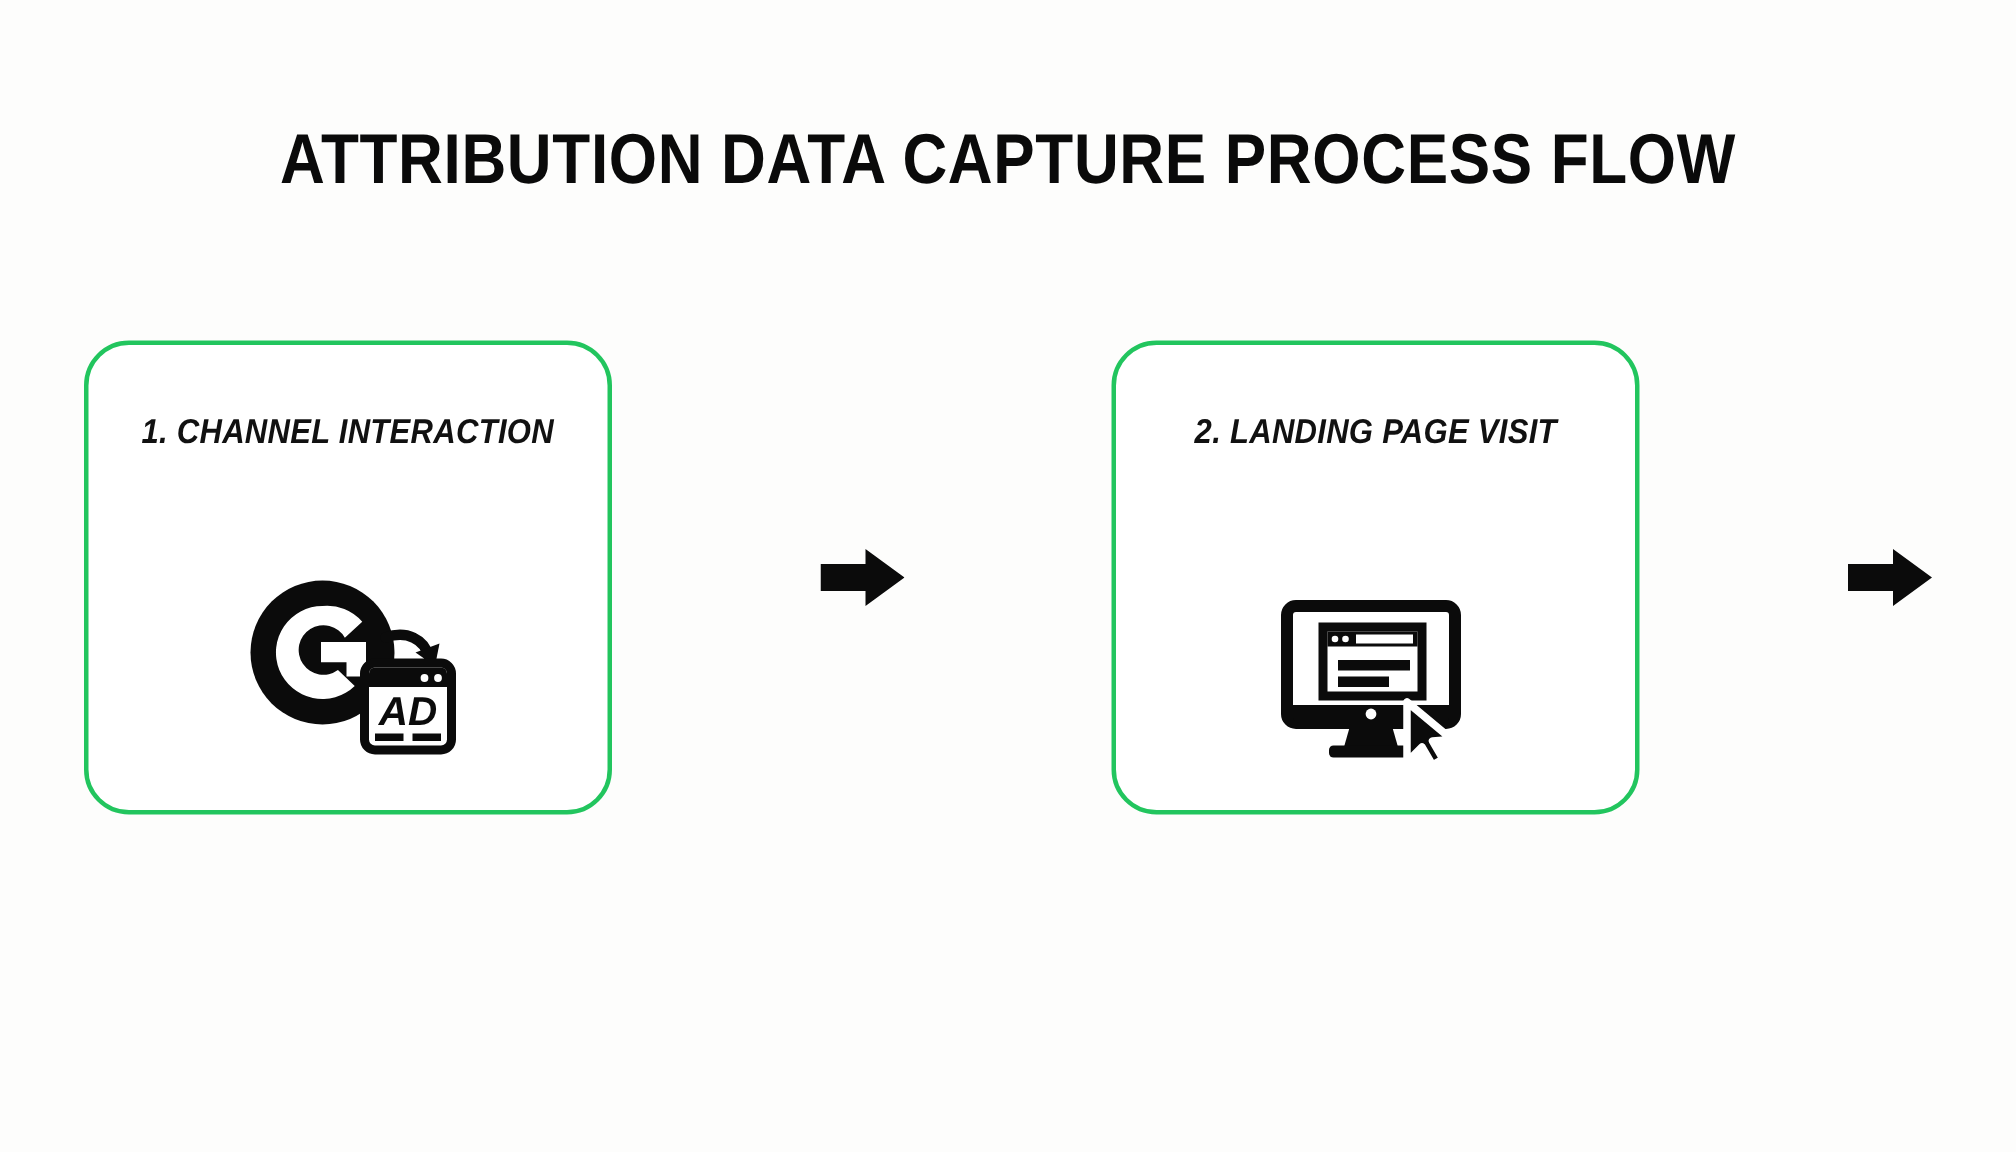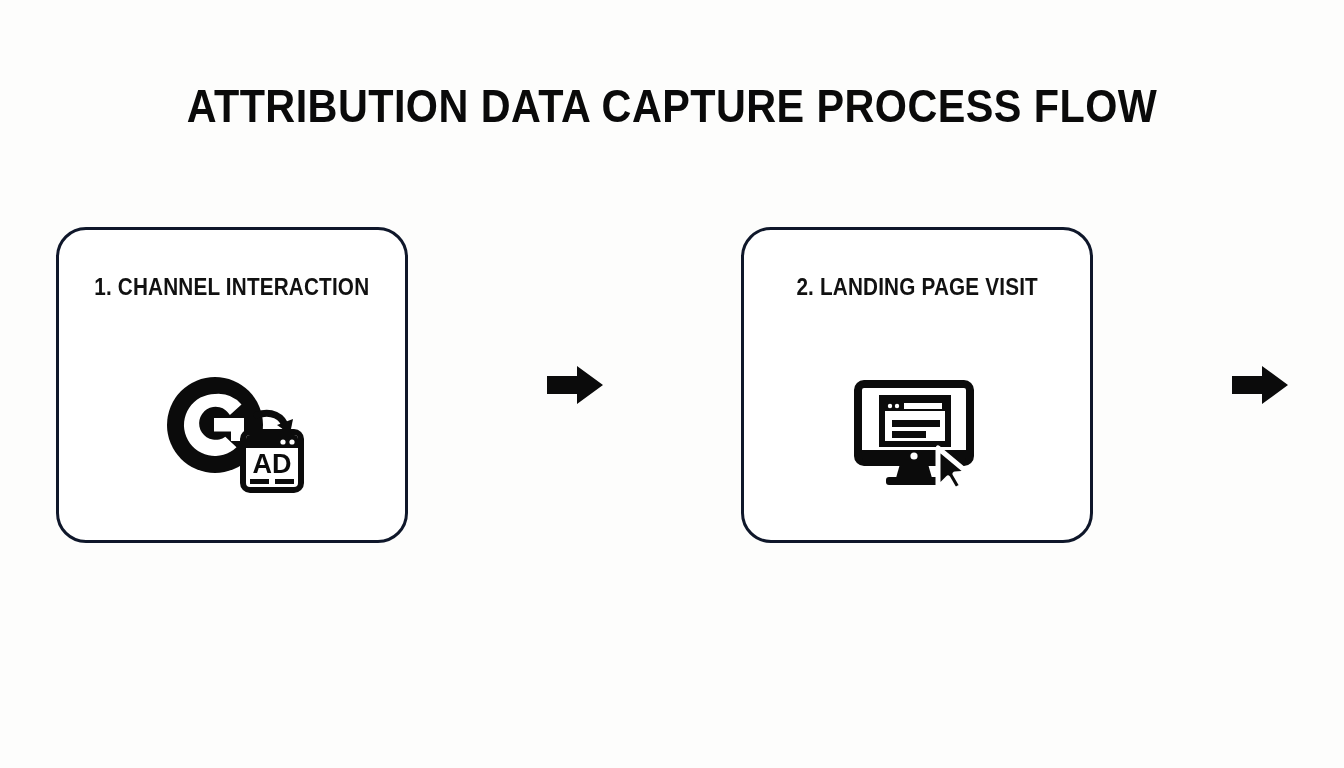--- a/index.html
+++ b/index.html
@@ -49,27 +49,28 @@
     display: flex;
     flex-direction: row;
     align-items: center;
     justify-content: space-between;
   }
 
   .card {
     width: 352px;
     height: 316px;
     box-sizing: border-box;
-    border: 3px solid #0f172a;
+    border: 3px solid #22c55e;
     border-radius: 30px;
     background: #ffffff;
     position: relative;
     display: flex;
     flex-direction: column;
     align-items: center;
+    font-style: italic;
   }
   .card.narrow { width: 332px; }
 
   .card-label {
     margin-top: 44px;
     font-family: "Liberation Sans Narrow", "Liberation Sans", sans-serif;
     font-weight: 700;
     font-size: 23px;
     letter-spacing: 0.2px;
     color: #111111;
@@ -78,21 +79,21 @@
     transform: scaleX(0.9);
   }
 
   .icon-wrap {
     position: absolute;
     top: 130px;
     left: 0;
     width: 100%;
     height: 150px;
     display: flex;
-    align-items: center;
+    align-items: flex-end;
     justify-content: center;
   }
 
   
   .arrow {
     width: 56px;
     height: 38px;
     flex: 0 0 auto;
     display: flex;
     align-items: center;

